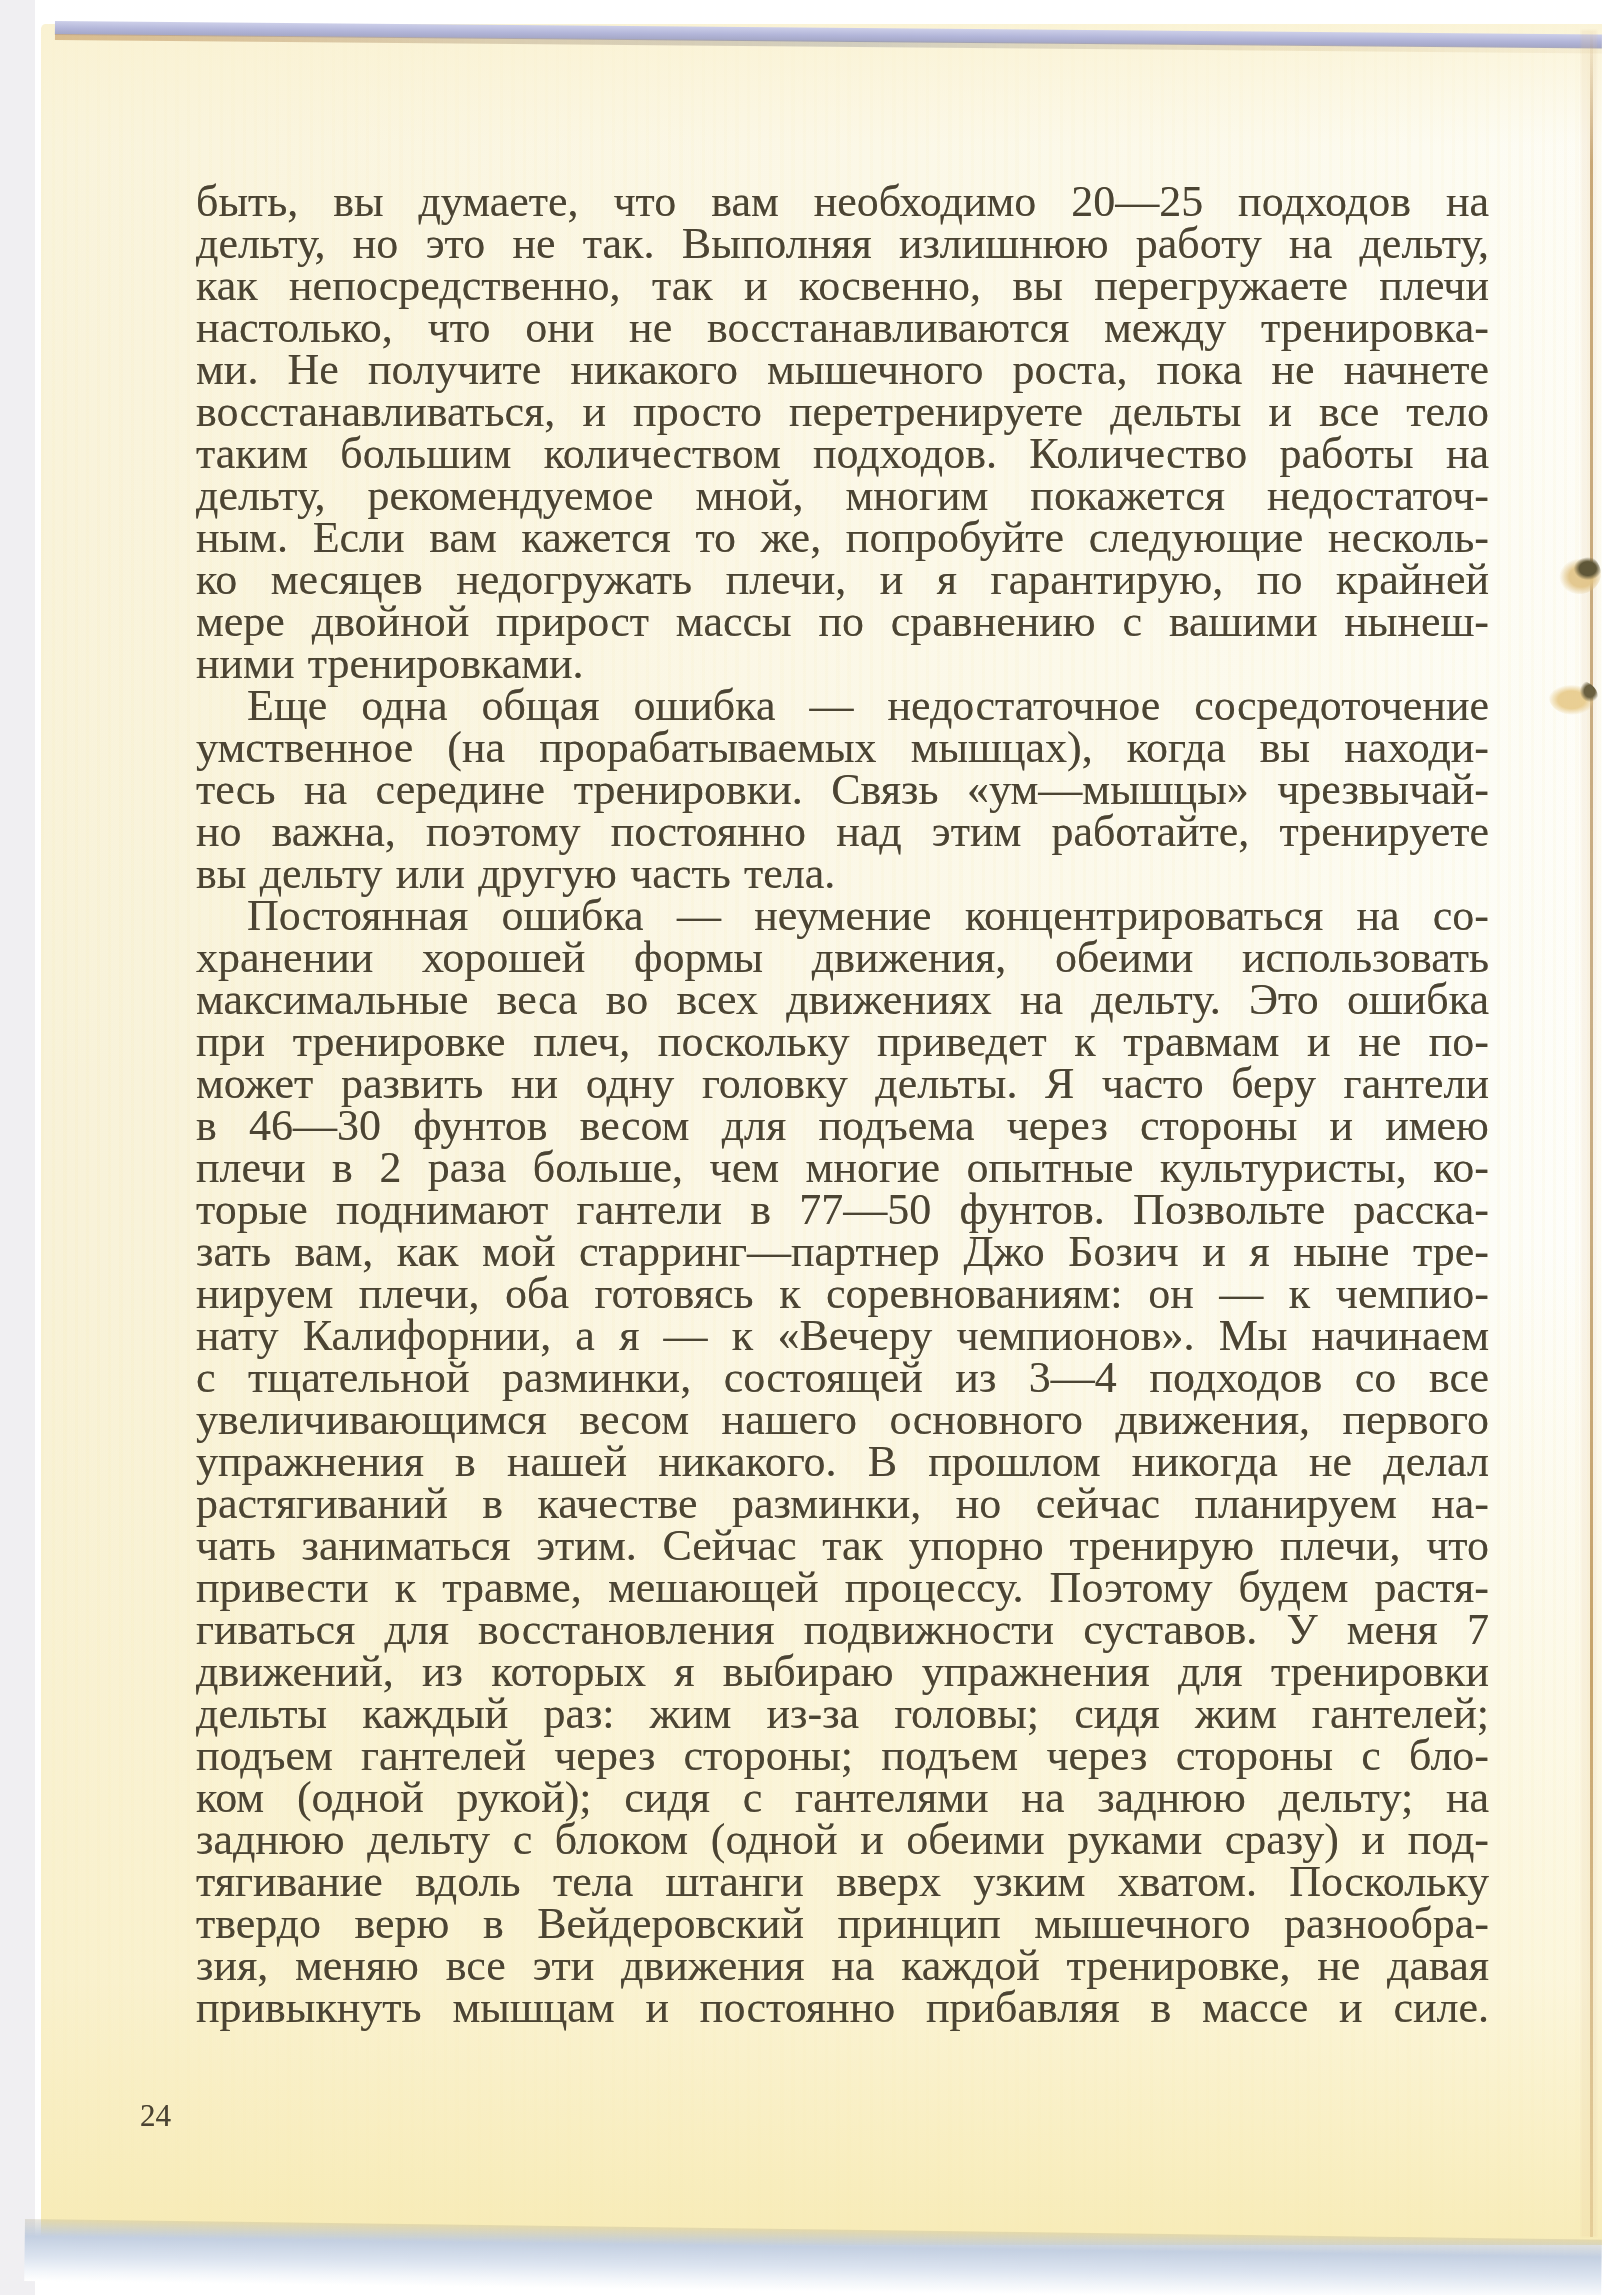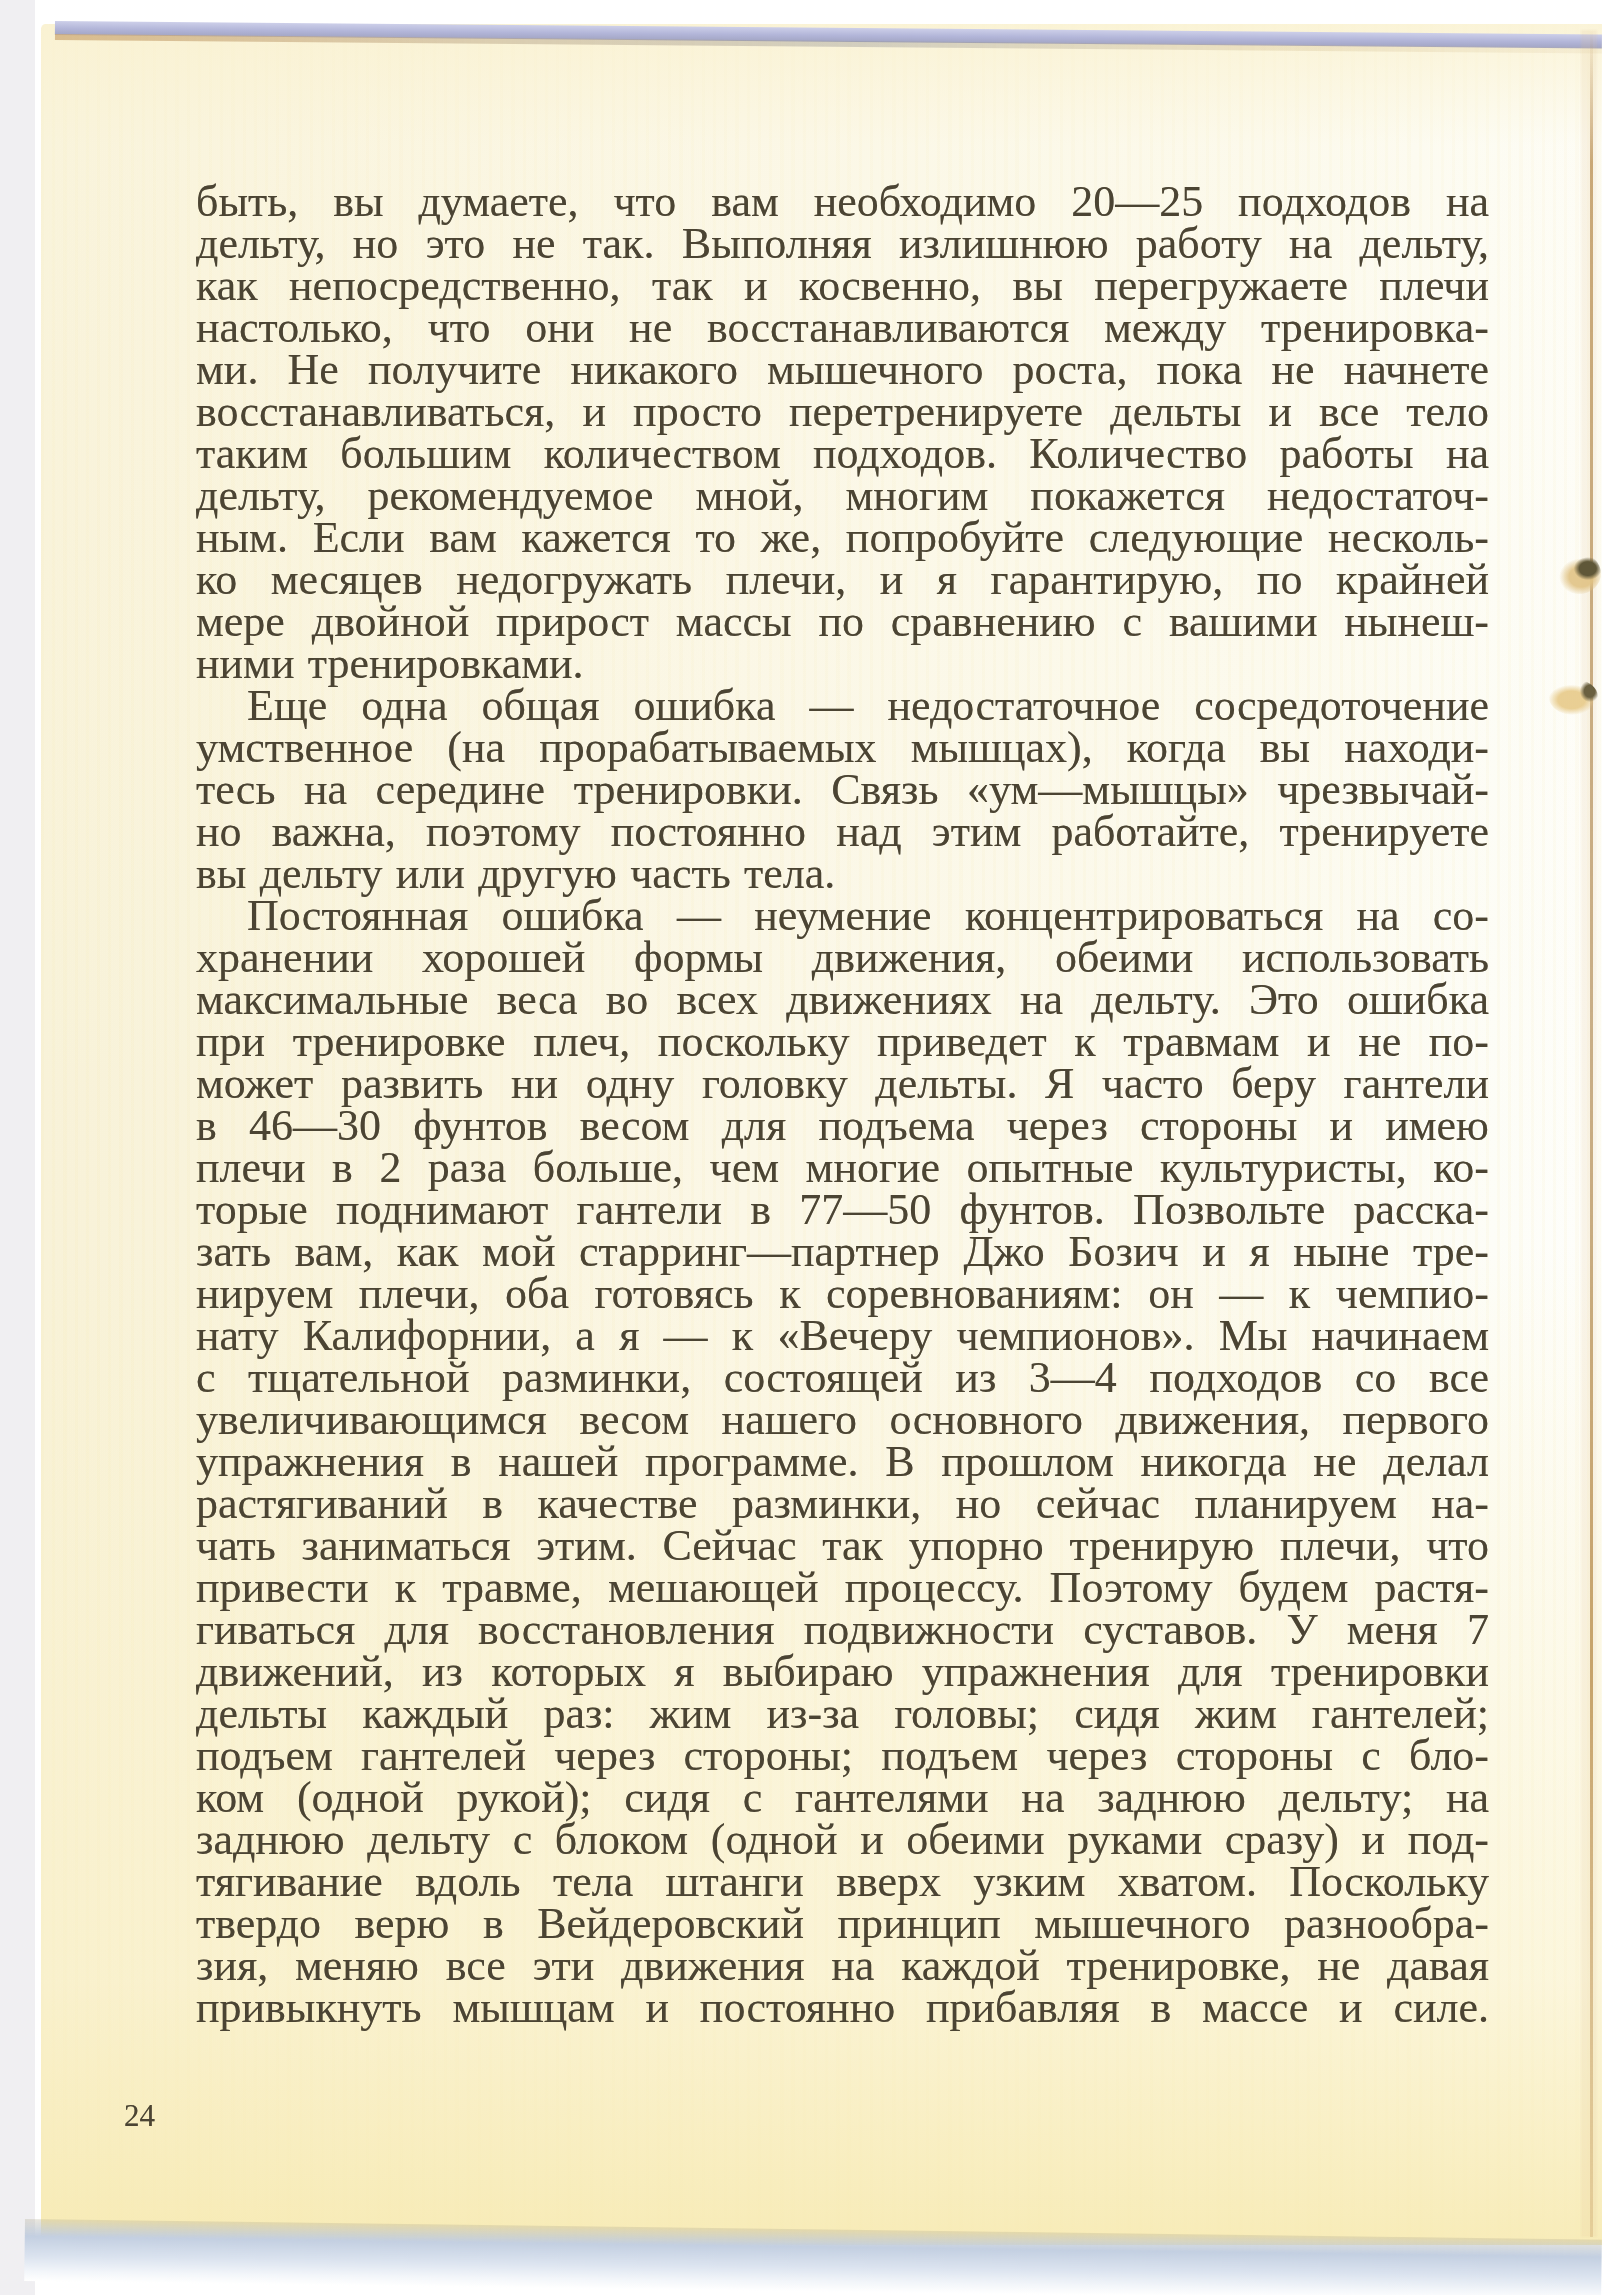--- a/index.html
+++ b/index.html
@@ -70,21 +70,21 @@
   .text{
     position:absolute;left:196px;top:181px;width:1293px;
     font-size:44px;line-height:42px;color:#4b4433;
     text-shadow:0 0 0.6px rgba(75,68,51,.5);
     word-spacing:2.3px;
   }
   .l{text-align:justify;text-align-last:justify;}
   .l.i{text-indent:51px;}
   .l.e{text-align-last:left;}
   .pagenum{
-    position:absolute;left:124px;top:2099px;
+    position:absolute;left:140px;top:2099px;
     font-size:31px;line-height:33px;color:#4b4433;
     text-shadow:0 0 0.6px rgba(75,68,51,.5);
   }
 </style>
 </head>
 <body>
 
 <div id="canvas">
   <div class="bed"></div>
   <div class="page"></div>
@@ -119,21 +119,21 @@
     <div class="l">при тренировке плеч, поскольку приведет к травмам и не по-</div>
     <div class="l">может развить ни одну головку дельты. Я часто беру гантели</div>
     <div class="l">в 46—30 фунтов весом для подъема через стороны и имею</div>
     <div class="l">плечи в 2 раза больше, чем многие опытные культуристы, ко-</div>
     <div class="l">торые поднимают гантели в 77—50 фунтов. Позвольте расска-</div>
     <div class="l">зать вам, как мой старринг—партнер Джо Бозич и я ныне тре-</div>
     <div class="l">нируем плечи, оба готовясь к соревнованиям: он — к чемпио-</div>
     <div class="l">нату Калифорнии, а я — к «Вечеру чемпионов». Мы начинаем</div>
     <div class="l">с тщательной разминки, состоящей из 3—4 подходов со все</div>
     <div class="l">увеличивающимся весом нашего основного движения, первого</div>
-    <div class="l">упражнения в нашей программе. В прошлом никогда не делал</div>
+    <div class="l">упражнения в нашей никакого. В прошлом никогда не делал</div>
     <div class="l">растягиваний в качестве разминки, но сейчас планируем на-</div>
     <div class="l">чать заниматься этим. Сейчас так упорно тренирую плечи, что</div>
     <div class="l">привести к травме, мешающей процессу. Поэтому будем растя-</div>
     <div class="l">гиваться для восстановления подвижности суставов. У меня 7</div>
     <div class="l">движений, из которых я выбираю упражнения для тренировки</div>
     <div class="l">дельты каждый раз: жим из-за головы; сидя жим гантелей;</div>
     <div class="l">подъем гантелей через стороны; подъем через стороны с бло-</div>
     <div class="l">ком (одной рукой); сидя с гантелями на заднюю дельту; на</div>
     <div class="l">заднюю дельту с блоком (одной и обеими руками сразу) и под-</div>
     <div class="l">тягивание вдоль тела штанги вверх узким хватом. Поскольку</div>

